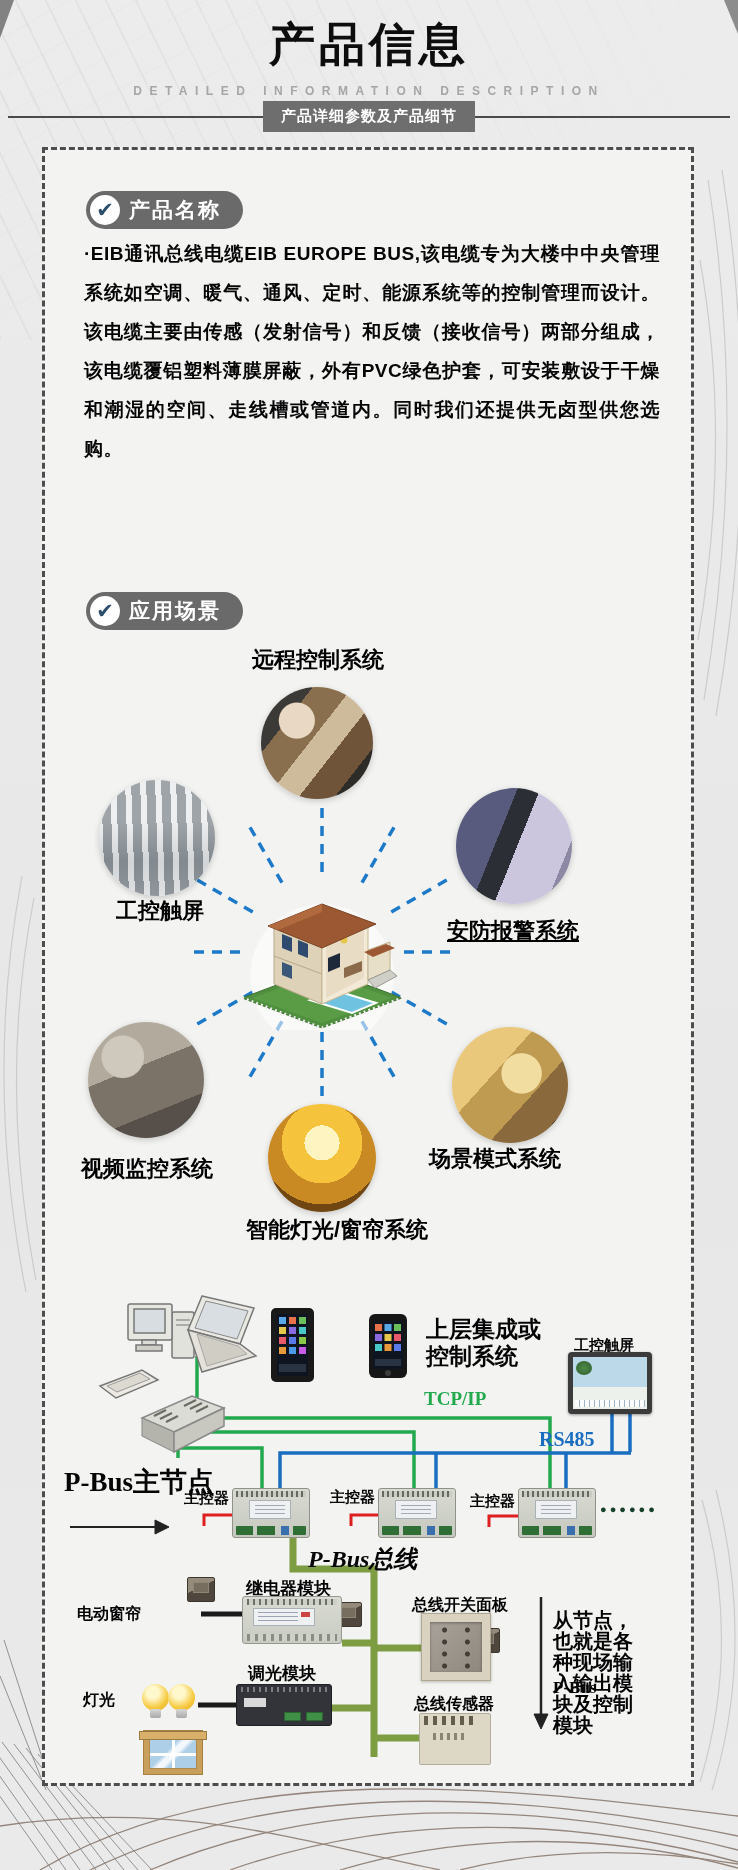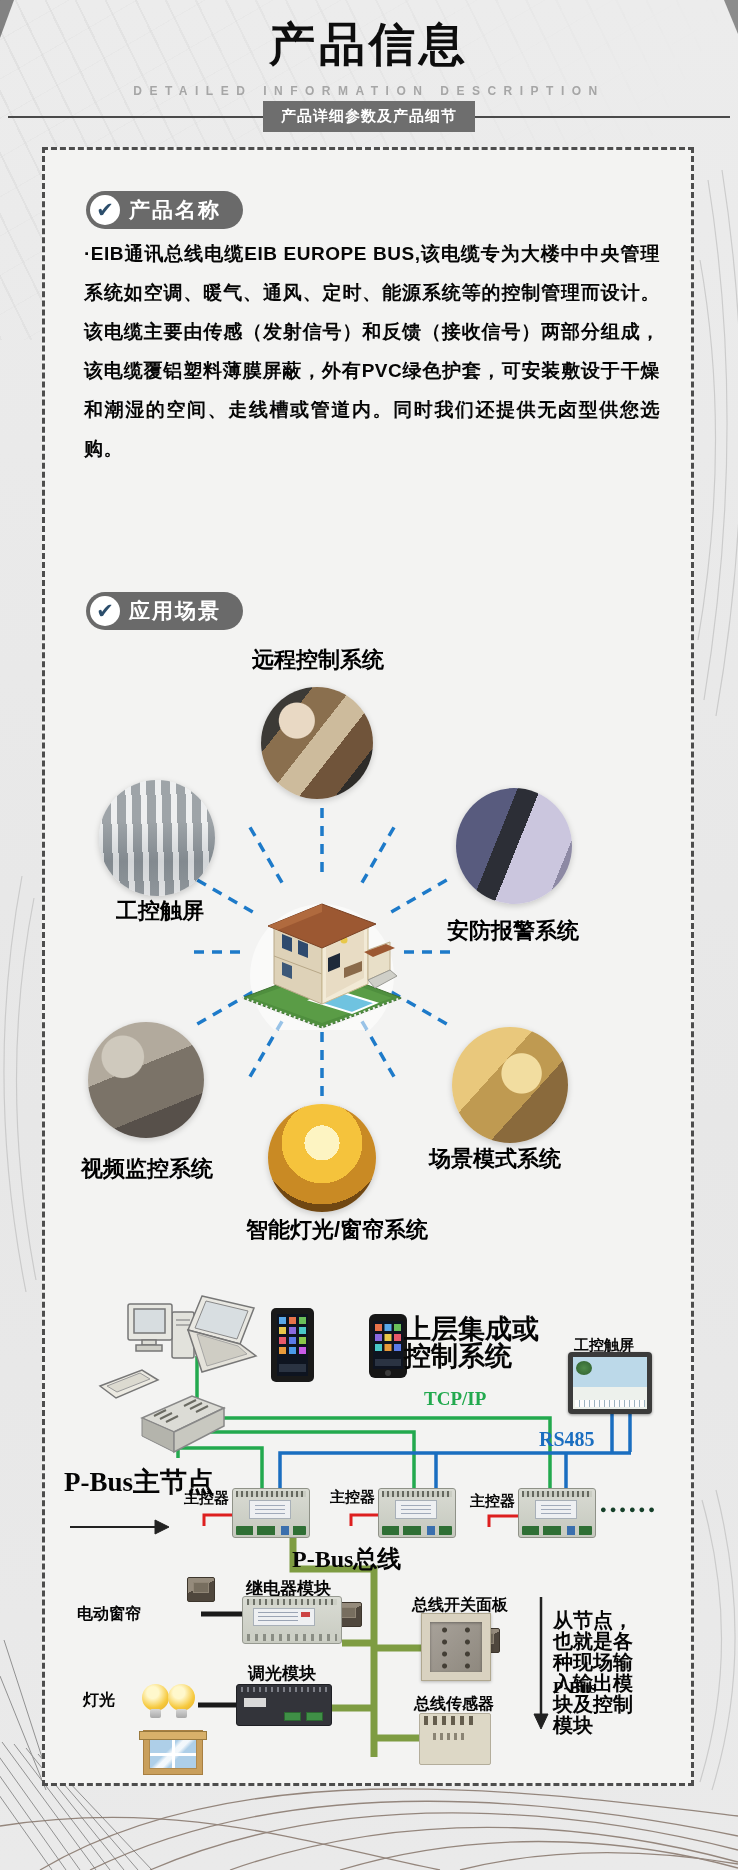--- a/index.html
+++ b/index.html
@@ -211,21 +211,21 @@
       <line y1="-80" y2="-150" transform="rotate(210)"></line>
       <line y1="-80" y2="-148" transform="rotate(240)"></line>
       <line y1="-82" y2="-136" transform="rotate(270)"></line>
       <line y1="-80" y2="-148" transform="rotate(300)"></line>
       <line y1="-80" y2="-150" transform="rotate(330)"></line>
     </g>
   </svg>
 
   <div class="abs sc-label" style="left:230px;top:645px;width:176px;">远程控制系统</div>
   <div class="abs sc-label" style="left:95px;top:896px;width:130px;">工控触屏</div>
-  <div class="abs sc-label" style="left:418px;top:916px;width:190px;">安防报警系统</div>
+  <div class="abs sc-label" style="left:418px;top:916px;width:190px;text-decoration:underline;">安防报警系统</div>
   <div class="abs sc-label" style="left:58px;top:1154px;width:178px;">视频监控系统</div>
   <div class="abs sc-label" style="left:404px;top:1144px;width:182px;">场景模式系统</div>
   <div class="abs sc-label" style="left:225px;top:1215px;width:224px;">智能灯光/窗帘系统</div>
 
   <div class="abs circle c-remote" style="left:261px;top:687px;width:112px;height:112px;"></div>
   <div class="abs circle c-vent" style="left:99px;top:780px;width:116px;height:116px;"></div>
   <div class="abs circle c-sec" style="left:456px;top:788px;width:116px;height:116px;"></div>
   <div class="abs circle c-video" style="left:88px;top:1022px;width:116px;height:116px;"></div>
   <div class="abs circle c-scene" style="left:452px;top:1027px;width:116px;height:116px;"></div>
   <div class="abs circle c-light" style="left:268px;top:1104px;width:108px;height:108px;"></div>
@@ -340,21 +340,21 @@
       <rect x="2" y="13" width="7" height="7" fill="#8a6ae0"></rect>
         <rect x="11.5" y="13" width="7" height="7" fill="#e8c84a"></rect>
         <rect x="21" y="13" width="7" height="7" fill="#e85a6a"></rect>
       <rect x="2" y="23" width="7" height="7" fill="#4ac8c8"></rect>
         <rect x="11.5" y="23" width="7" height="7" fill="#e89a3a"></rect>
         <rect x="21" y="23" width="7" height="7" fill="#5a7ae8"></rect>
       <rect x="2" y="38" width="26" height="7" fill="#2a3342"></rect>
     </svg>
   </div>
 
-  <div class="abs tlabel" style="left:404px;top:1316px;font-size:27px;line-height:27px;">
+  <div class="abs tlabel" style="left:426px;top:1316px;font-size:23px;line-height:27px;">
     <div>上层集成或</div>
     <div>控制系统</div>
   </div>
   <div class="abs tlabel" style="left:574px;top:1336px;font-size:15px;">工控触屏</div>
   <div class="abs hmi" style="left:568px;top:1352px;width:84px;height:62px;">
     <div class="scr"></div>
   </div>
 
   <svg class="abs" style="left:136px;top:1388px;" width="94" height="76" viewBox="0 0 94 76">
     <polygon points="6,30 56,8 88,20 38,44" fill="#dcdcd6" stroke="#888" stroke-width="1.5"></polygon>
@@ -390,21 +390,21 @@
   <div class="abs ctrl" style="left:518px;top:1488px;width:78px;height:50px;">
       <i class="t"></i>
       <i class="s"></i>
       <i class="b"></i>
     </div>
   <div class="abs conv" style="left:187px;top:1513px;width:28px;height:25px;"></div>
   <div class="abs conv" style="left:334px;top:1513px;width:28px;height:25px;"></div>
   <div class="abs conv" style="left:472px;top:1514px;width:28px;height:25px;"></div>
   <div class="abs dots" style="left:600px;top:1503px;width:86px;">●●●●●●</div>
 
-  <div class="abs serifb" style="left:292px;top:1543px;font-size:24px;color:#050505;">P-Bus总线</div>
+  <div class="abs serifb" style="left:308px;top:1543px;font-size:24px;color:#050505;font-style:italic;">P-Bus总线</div>
 
   <div class="abs tlabel" style="left:246px;top:1577px;font-size:17px;">继电器模块</div>
   <div class="abs relay" style="left:242px;top:1596px;width:100px;height:48px;">
       <i class="t"></i>
       <i class="s"></i>
       <i class="b"></i>
     </div>
 
   <div class="abs tlabel" style="left:77px;top:1604px;font-size:16px;">电动窗帘</div>
   <div class="abs win" style="left:143px;top:1591px;width:60px;height:45px;">

